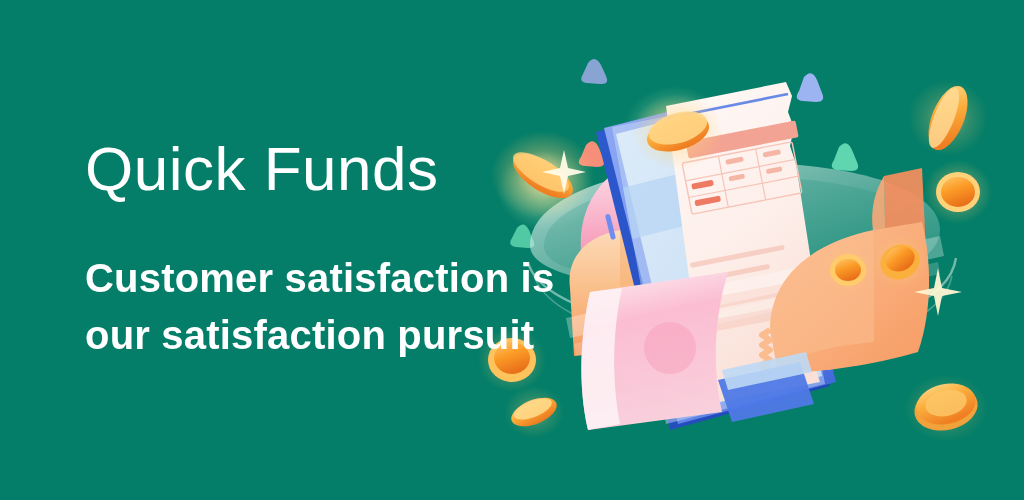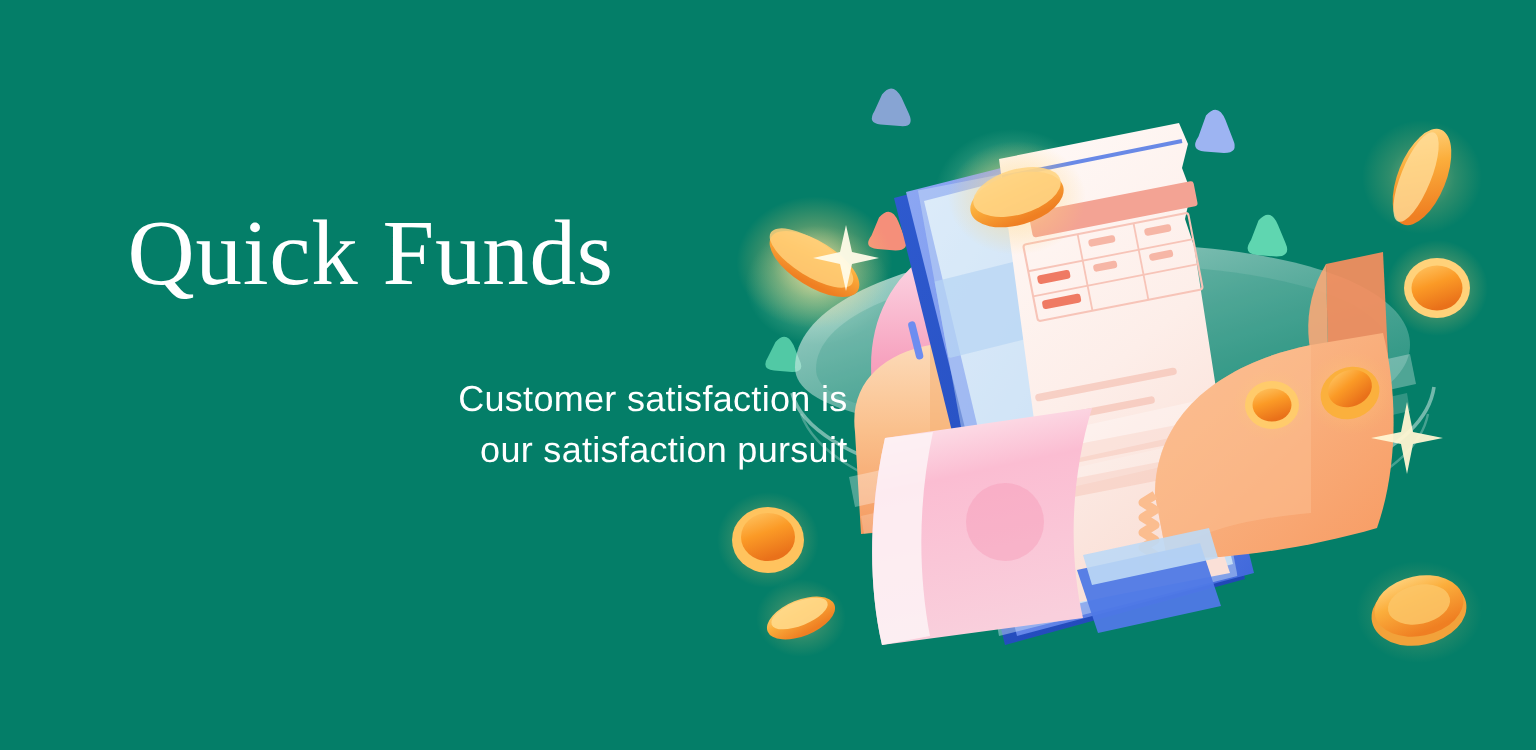--- a/index.html
+++ b/index.html
@@ -16,30 +16,28 @@
   }
   
   .copy { position:absolute; left:85px; top:138px; width:480px; z-index:40; }
   .headline {
     font-size:62px;
     font-weight:300;
     color:#ffffff;
     letter-spacing:0.5px;
     line-height:1;
     white-space:nowrap;
-    font-family:Liberation Serif, serif;
   }
   .subcopy {
     margin-top:50px;
-    font-size:24px;
-    font-weight:400;
+    font-size:40px;
+    font-weight:700;
     color:#ffffff;
     line-height:1.42;
     letter-spacing:0.2px;
-    text-align:right;
   }
   .subcopy .ln { display:block; white-space:nowrap; }
 
   
   .art { position:absolute; left:470px; top:0; width:554px; height:500px; z-index:20; }
   .art svg { display:block; width:100%; height:100%; }
 </style>
 </head>
 <body style="background: rgb(4, 126, 104);">
 

